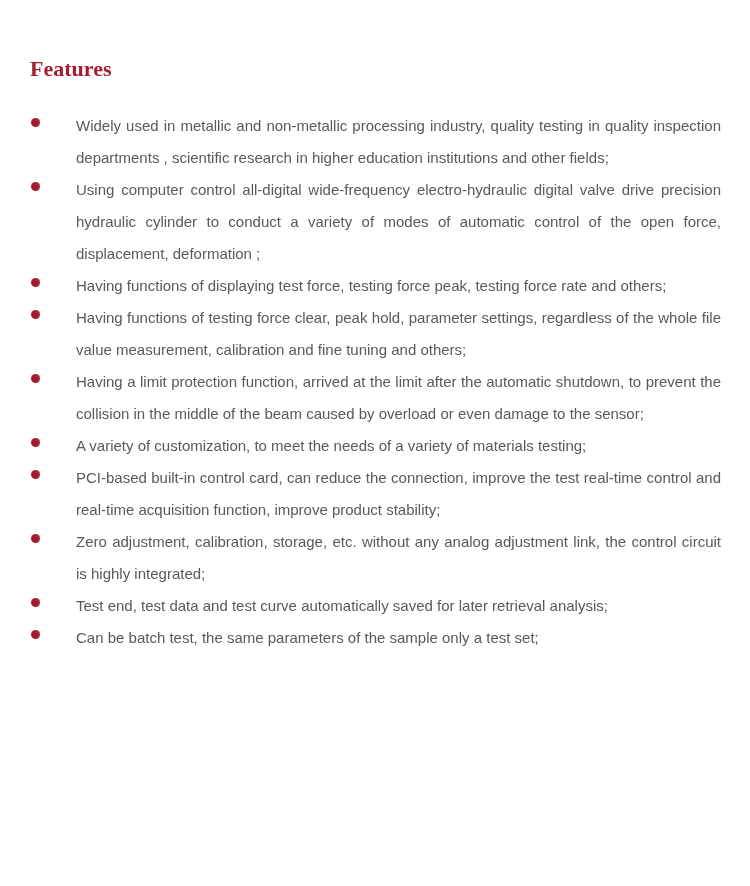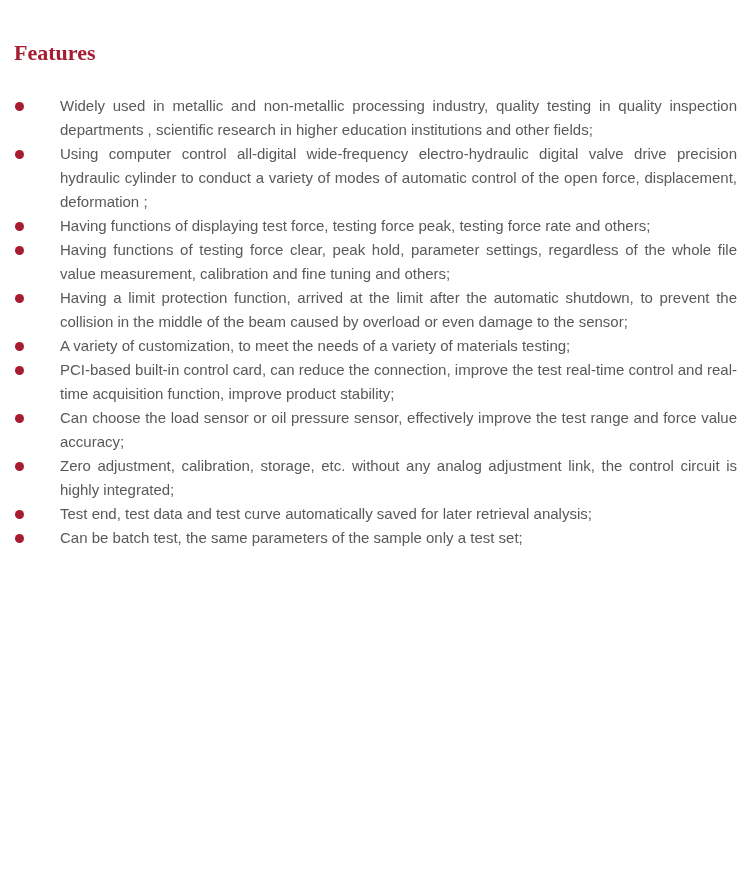--- a/index.html
+++ b/index.html
@@ -13,21 +13,21 @@
     padding: 0;
     background: var(--bg);
   }
   body {
     width: 750px;
     min-height: 886px;
     font-family: "Liberation Sans", sans-serif;
   }
   .page {
     width: 750px;
-    padding: 0;
+    padding: 16px;
   }
   .heading {
     font-family: "Liberation Serif", serif;
     font-weight: bold;
     font-size: 22px;
     color: var(--accent);
     margin: 0;
     padding: 40px 0 0 14px;
     line-height: 26px;
   }
@@ -46,21 +46,21 @@
     width: 9px;
     height: 9px;
     border-radius: 50%;
     background: var(--accent);
     margin: 8px 0 0 15px;
   }
   .item-text {
     flex: 1 1 auto;
     margin-left: 36px;
     font-size: 15px;
-    line-height: 24px;
+    line-height: 32px;
     color: var(--body-text);
     text-align: justify;
     text-justify: inter-word;
   }
 </style>
 </head>
 <body>
 
 <div class="page">
   <h1 class="heading">Features</h1>
@@ -88,24 +88,20 @@
       <li class="feature-item">
         <span class="bullet"></span>
         <span class="item-text">A variety of customization, to meet the needs of a variety of materials testing;</span>
       </li>
       <li class="feature-item">
         <span class="bullet"></span>
         <span class="item-text">PCI-based built-in control card, can reduce the connection, improve the test real-time control and real-time acquisition function, improve product stability;</span>
       </li>
       <li class="feature-item">
         <span class="bullet"></span>
-        <span class="item-text">Can choose the load sensor or oil pressure sensor, effectively improve the test range and force value accuracy;</span>
-      </li>
-      <li class="feature-item">
-        <span class="bullet"></span>
         <span class="item-text">Zero adjustment, calibration, storage, etc. without any analog adjustment link, the control circuit is highly integrated;</span>
       </li>
       <li class="feature-item">
         <span class="bullet"></span>
         <span class="item-text">Test end, test data and test curve automatically saved for later retrieval analysis;</span>
       </li>
       <li class="feature-item">
         <span class="bullet"></span>
         <span class="item-text">Can be batch test, the same parameters of the sample only a test set;</span>
       </li>

